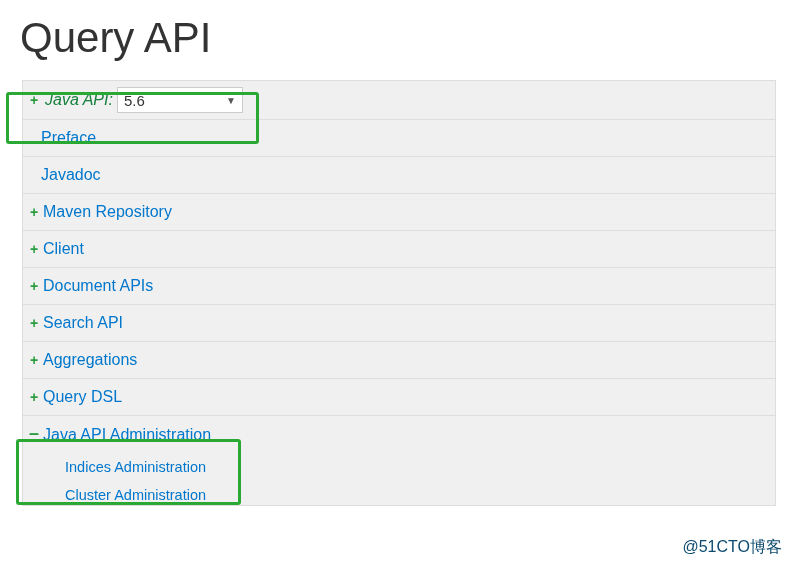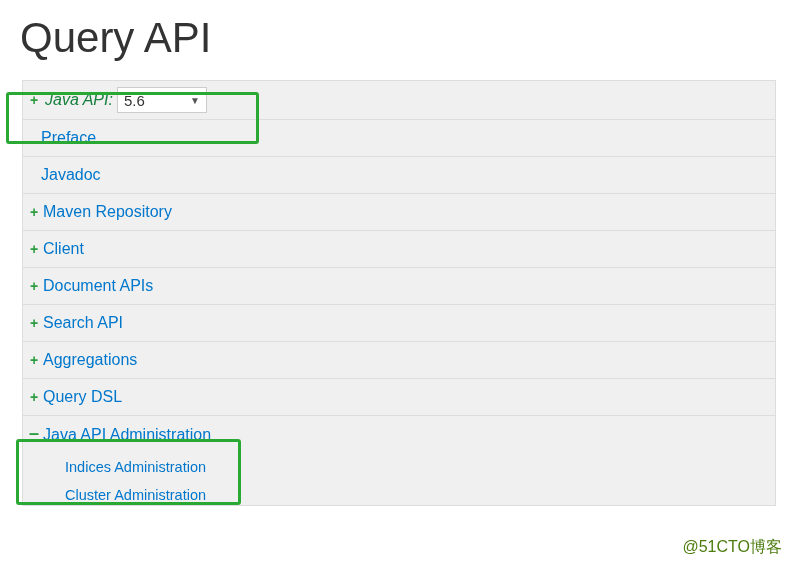--- a/index.html
+++ b/index.html
@@ -56,21 +56,21 @@
     margin-right: 4px;
     font-style: italic;
   }
   .version-select {
     display: inline-flex;
     align-items: center;
     justify-content: space-between;
     border: 1px solid #ccc;
     background: #fff;
     height: 26px;
-    width: 90px;
+    width: 126px;
     padding: 0 6px 0 6px;
     font-size: 15px;
     color: #333;
     cursor: pointer;
   }
   .version-select .arrow { color: #555; font-size: 10px; }
   .indent-blank { width: 18px; }
   .sub-item {
     display: flex;
     align-items: center;
@@ -101,21 +101,21 @@
     top: 439px;
     width: 225px;
     height: 66px;
     pointer-events: none;
     z-index: 5;
   }
   .watermark {
     position: absolute;
     right: 16px;
     bottom: 8px;
-    color: #4d7c0f;
+    color: #0c4a6e;
     font-size: 16px;
   }
 </style>
 </head>
 <body>
 
 <h1 class="page-title">Query API</h1>
 
 <div class="nav-box">
 

